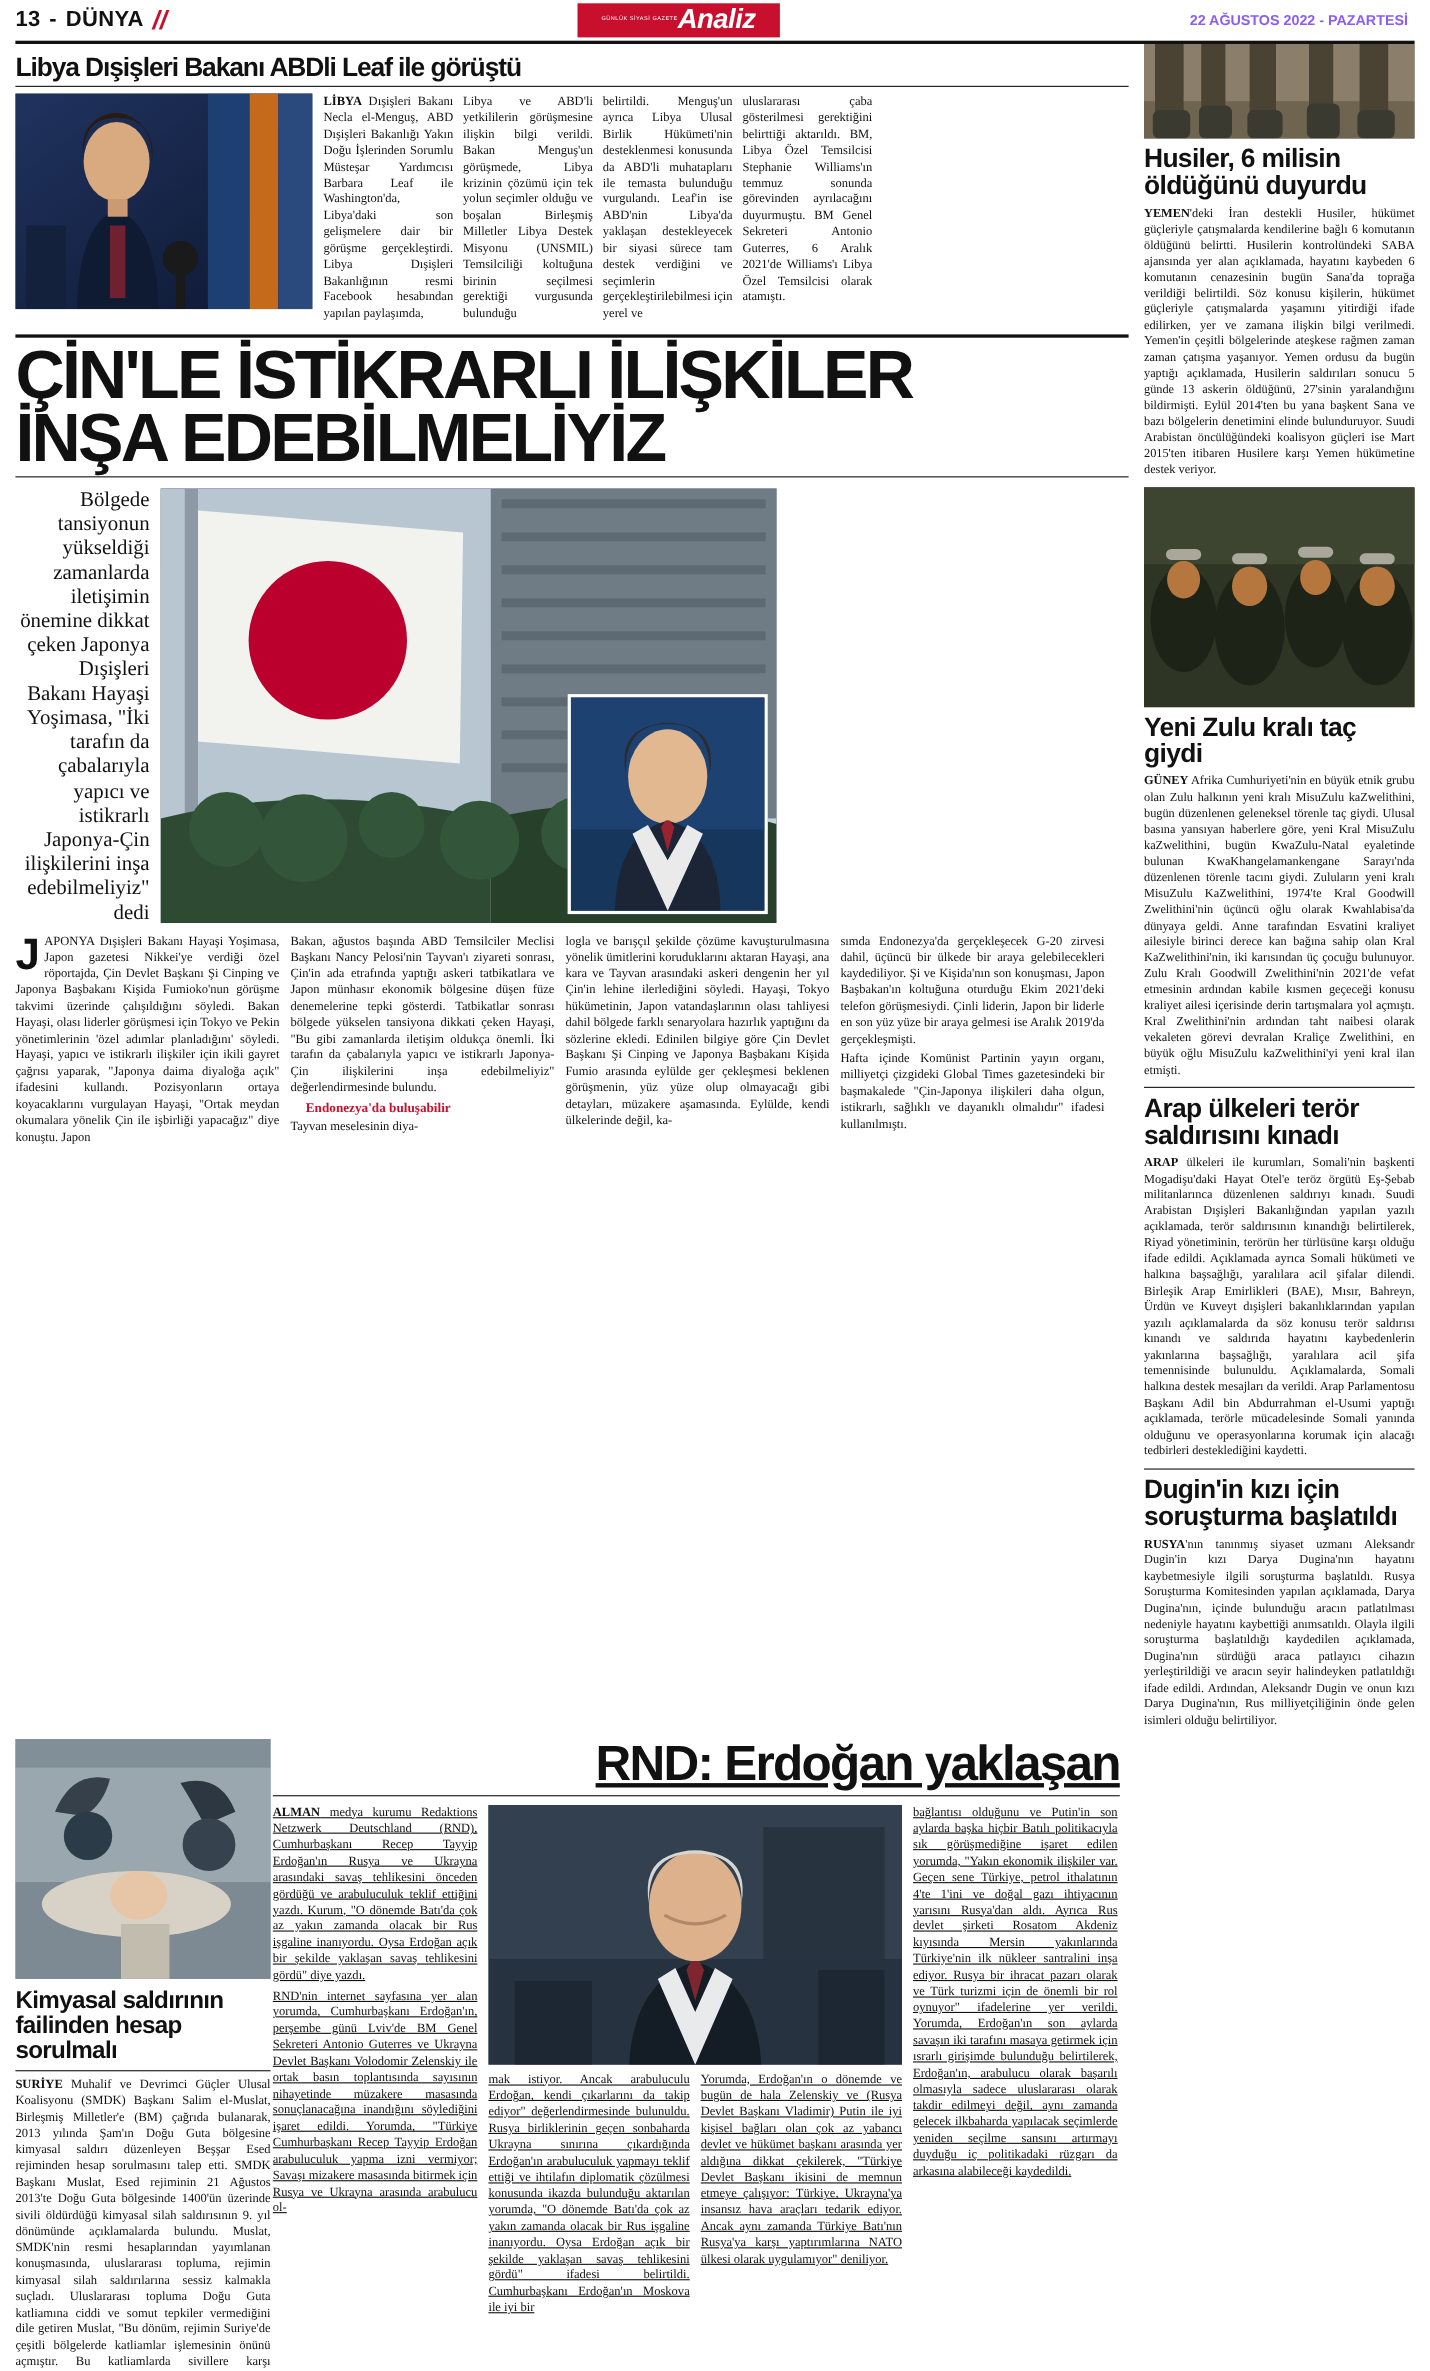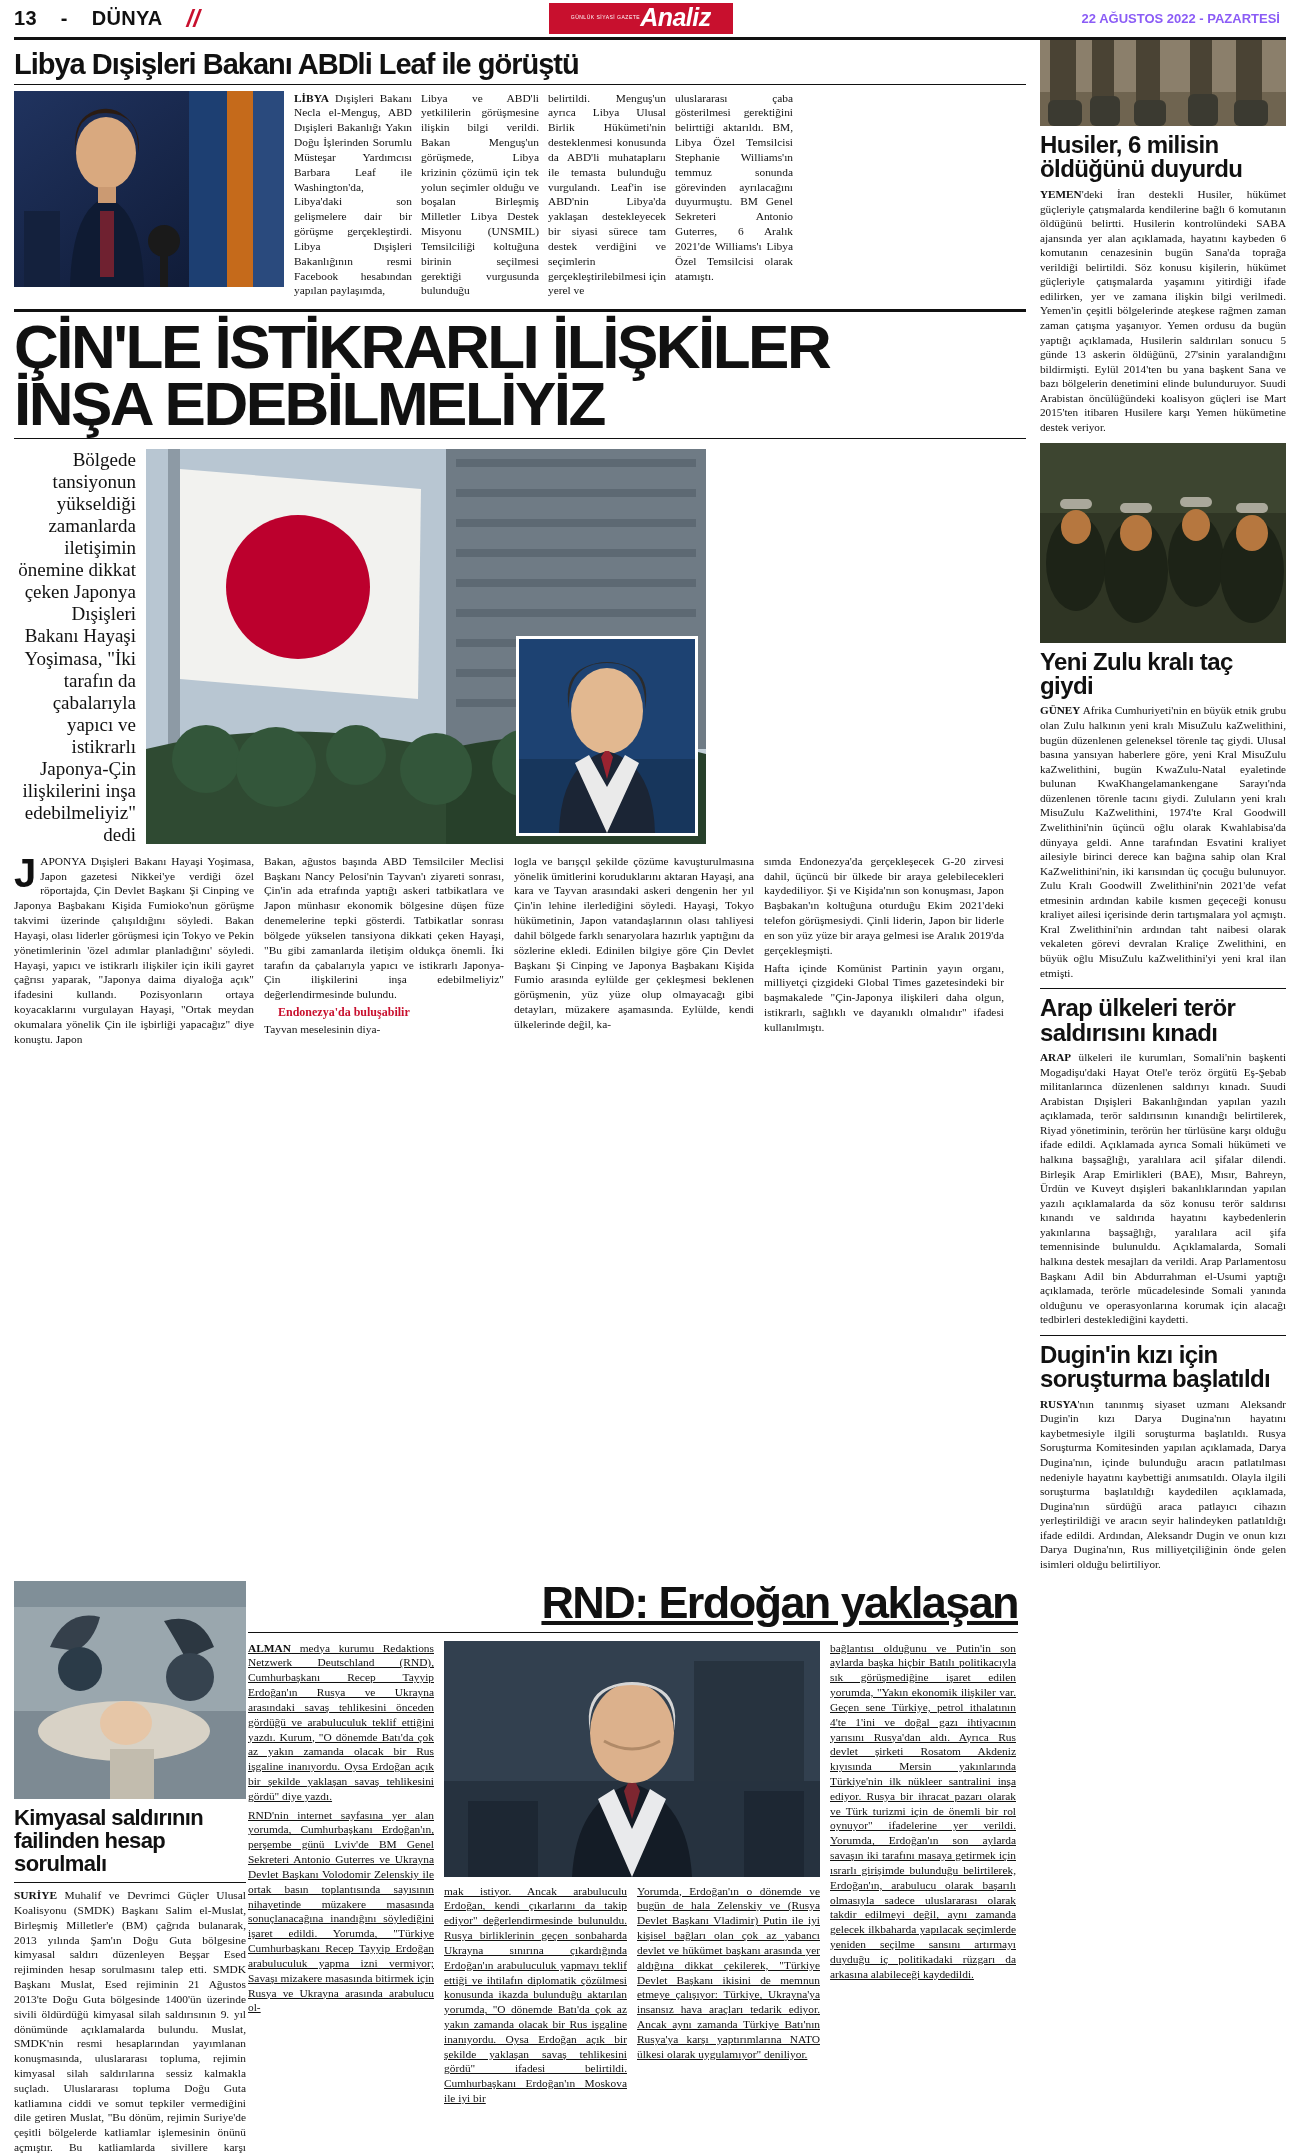--- a/index.html
+++ b/index.html
@@ -12,21 +12,21 @@
     position: relative;
     overflow: hidden;
   }
   .page { position: relative; width: 1300px; height: 2155px; padding: 0 14px; }
 
   
   .masthead {
     display: flex; align-items: center; justify-content: space-between;
     height: 40px; padding: 0 6px 0 0; border-bottom: 3px solid #111;
   }
-  .mh-left { display: flex; align-items: center; gap: 24px; }
+  .mh-left { display: flex; align-items: center; gap: 8px; }
   .mh-section {
     font-family: "Liberation Sans", sans-serif;
     font-weight: bold; font-size: 20px; letter-spacing: .3px; color: #111;
   }
   .mh-slashes { color: #c8102e; font-weight: bold; font-size: 24px; font-style: italic; font-family: "Liberation Sans", sans-serif; }
   .mh-logo {
     background: #c8102e; color: #fff; padding: 2px 22px 4px 22px;
     display: flex; flex-direction: row; align-items: center; line-height: 1;
   }
   .mh-logo .tag { font-size: 5px; letter-spacing: .5px; font-family: "Liberation Sans", sans-serif; }
@@ -34,21 +34,21 @@
   .mh-date { font-family: "Liberation Sans", sans-serif; font-size: 13px; font-weight: bold; color: #8b5cf6; }
 
   
   .col-text { font-size: 11.4px; line-height: 1.30; text-align: justify; hyphens: auto; }
   .col-text p { margin-bottom: 3px; }
   .lead-label { font-weight: bold; }
   .redsub { color: #c8102e; font-weight: bold; font-size: 12px; line-height:1.15; margin: 4px 14px 2px; font-family: "Liberation Serif", serif; }
 
   h1.head-main {
     font-family: "Liberation Sans", sans-serif;
-    font-weight: bold; font-size: 29px; letter-spacing: -1px; line-height: 1.02; color: #111;
+    font-weight: bold; font-size: 24px; letter-spacing: -1px; line-height: 1.02; color: #111;
   }
   .hr-thin { border-top: 1px solid #111; }
   .hr-thick { border-top: 3px solid #111; }
 
   
   .main-zone { position: relative; width: 1272px; }
   .leftmain { width: 1012px; float: left; }
   .rightrail { width: 246px; float: right; }
 
   

